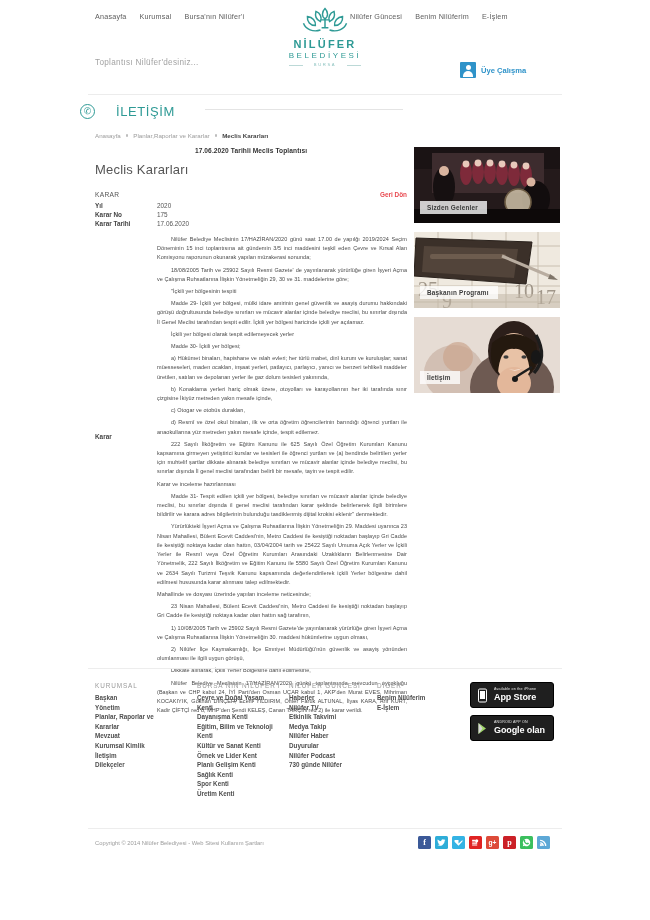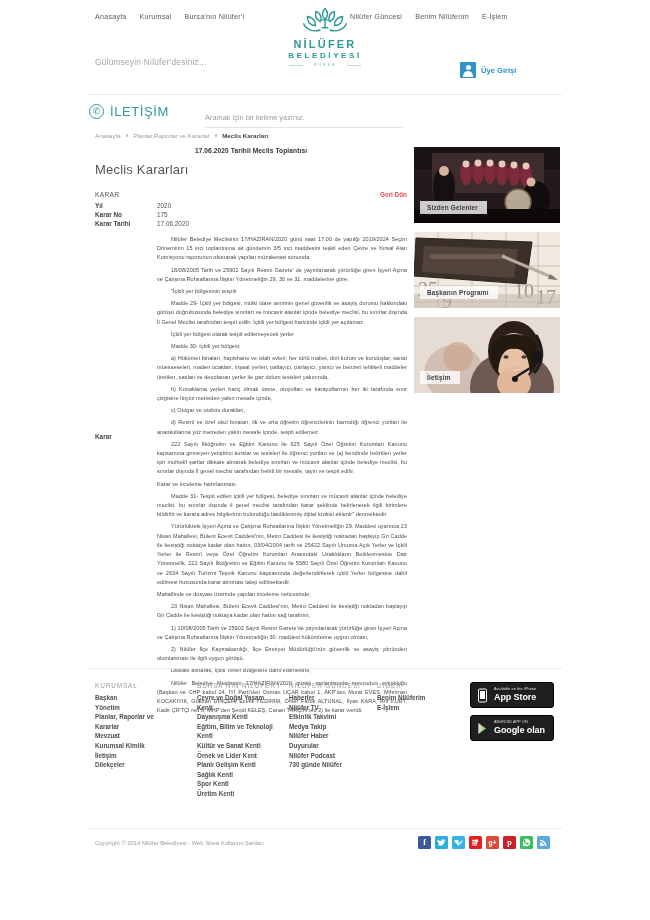--- a/index.html
+++ b/index.html
@@ -25,21 +25,21 @@
   .logo-wrap {
     position: absolute; left: 50%; top: 4px; transform: translateX(-50%);
     width: 96px; text-align: center;
   }
   .logo-mark { width: 58px; height: 34px; margin: 0 auto; display:block; }
   .logo-title {
     font-size: 11px; letter-spacing: 2.2px; color: #2e9a95; font-weight: 700;
     margin-top: 1px; line-height: 1;
   }
   .logo-sub {
-    font-size: 8px; letter-spacing: 2.6px; color: #2e9a95; font-weight: 700;
+    font-size: 8px; letter-spacing: 2.6px; color: #2e9a95; font-weight: 400;
     margin-top: 2px; line-height: 1;
   }
   .logo-city {
     font-size: 4.2px; letter-spacing: 1.6px; color: #8dc3c0; margin-top: 2px;
     position: relative;
   }
   .logo-city:before, .logo-city:after {
     content:""; position:absolute; top: 50%; width: 14px; height:1px; background:#bcd9d7;
   }
   .logo-city:before { left: 12px; }
@@ -65,21 +65,21 @@
   .login-icon:after {
     content:""; position:absolute; left: 3px; top: 8.5px; width: 10px; height: 6px;
     border-radius: 5px 5px 0 0; background: #fff;
   }
   .login-text { font-size: 7.6px; color: #2f93c9; font-weight: 600; }
 
   
   .hr-soft { position:absolute; left: 88px; right: 88px; height:1px; background:#ececec; }
 
   
-  .contact-row { position: absolute; left: 89px; top: 104px; display:flex; align-items:flex-start; }
+  .contact-row { position: absolute; left: 80px; top: 104px; display:flex; align-items:flex-start;gap:15px; }
   .phone-ico {
     width: 15px; height: 15px; border-radius: 50%; border: 1.2px solid #2e9a95;
     position: relative; margin-right: 6px;
   }
   .phone-ico:after {
     content: "\2706"; position:absolute; left: 0; right:0; top: -1px;
     text-align:center; font-size: 9px; color: #2e9a95; line-height: 14px;
   }
   .contact-title {
     font-size: 13px; color: #2e9a95; letter-spacing: .6px; font-weight: 400;
@@ -217,35 +217,34 @@
           <path d="M88 34 C84 45 71 50 58 46"></path>
           <path d="M42 28 h16 M50 24 v18 M44 42 h12"></path>
         </g>
       </svg>
       <div class="logo-title">NİLÜFER</div>
       <div class="logo-sub">BELEDİYESİ</div>
       <div class="logo-city">BURSA</div>
     </div>
   </div>
 
-  <div class="tagline">Gülümseyin Nilüfer'desiniz...</div>
+  <div class="tagline">Toplantısı Nilüfer'desiniz...</div>
 
   <div class="login">
     <span class="login-icon"></span>
-    <span class="login-text">Üye Girişi</span>
+    <span class="login-text">Üye Çalışma</span>
   </div>
 
   <div class="hr-soft" style="top:94px;"></div>
 
   <div class="contact-row">
     <span class="phone-ico"></span>
     <span class="contact-title">İLETİŞİM</span>
   </div>
   <div class="search-box">
-    <input class="search-input" type="text" placeholder="Aramak için bir kelime yazınız." style="">
     <div class="search-underline"></div>
   </div>
 
   <div class="crumbs">
     <span class="crumb">Anasayfa</span>
     <span class="crumb-dot"></span>
     <span class="crumb">Planlar,Raporlar ve Kararlar</span>
     <span class="crumb-dot"></span>
     <span class="crumb active">Meclis Kararları</span>
   </div>

